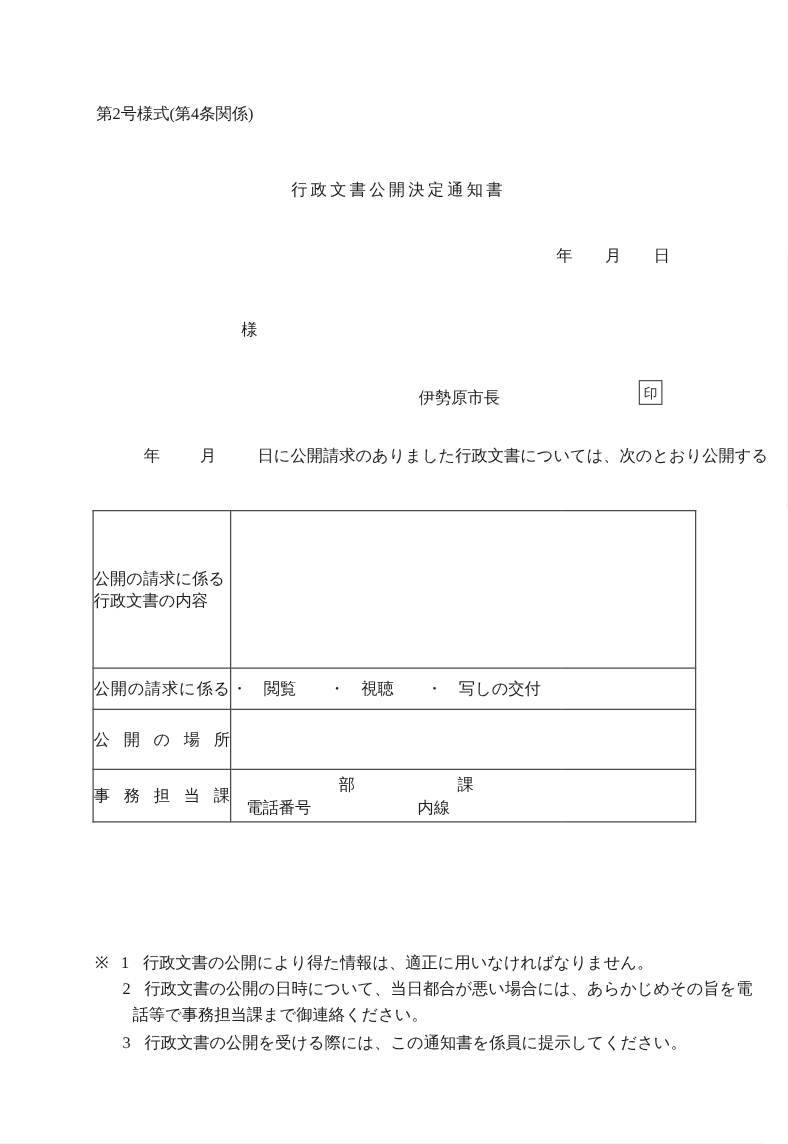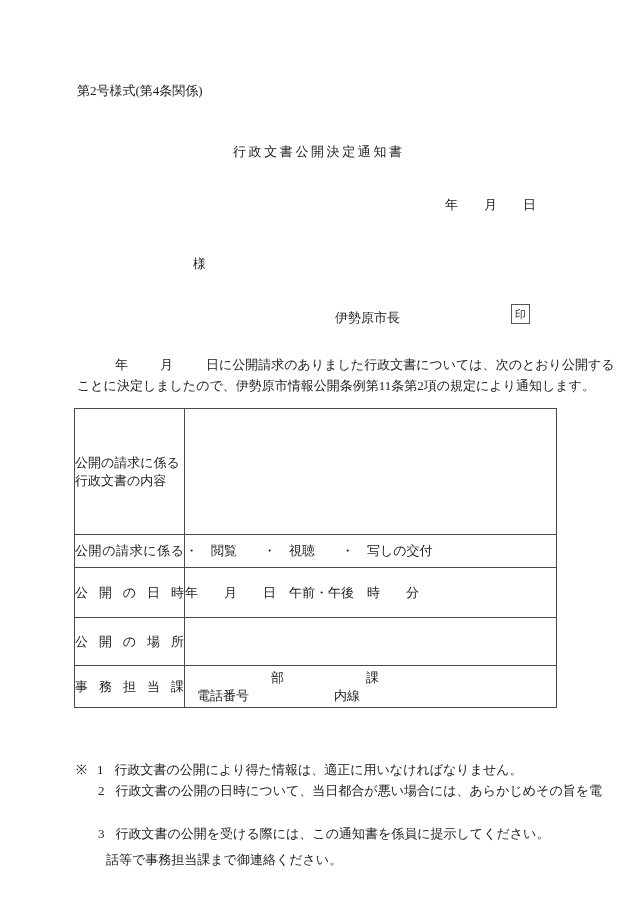--- a/index.html
+++ b/index.html
@@ -64,21 +64,21 @@
   td.val-datetime { padding-left: 60px; }
   .dept-line { line-height: 18px; }
   .dept-part { margin-left: 86px; }
   .section-part { margin-left: 82px; }
   .phone-line { line-height: 18px; }
   .phone-part { margin-left: 12px; }
   .ext-part { margin-left: 85px; }
 
   .note-line1 { left: 76px;  top: 760px; }
   .note-line2 { left: 98px;  top: 782px; }
-  .note-line3 { left: 106px; top: 803px; margin-top: 48px; }
+  .note-line3 { left: 106px; top: 803px; }
   .note-line4 { left: 98px;  top: 825px; }
   .note-mark { margin-right: 10px; }
   .note-num  { margin-right: 11px; }
 </style>
 </head>
 <body>
 
 <div class="page">
 
   <div class="abs form-number">第2号様式(第4条関係)</div>
@@ -91,44 +91,39 @@
 
   <div class="abs issuer">伊勢原市長</div>
 
   <div class="abs seal-box">
     <span>印</span>
   </div>
 
   <div class="abs body-line1">
     <span>年</span><span class="gap-month">月</span><span class="gap-rest">日に公開請求のありました行政文書については、次のとおり公開する</span>
   </div>
-  <div class="abs body-line2">ことに決定しましたので、伊勢原市情報公開条例第11条第2項の規定により通知します。</div>
 
   <table class="form-table">
     <colgroup>
       <col style="width:110px">
       <col style="width:183px">
       <col style="width:81px">
       <col style="width:108px">
     </colgroup>
     <tbody>
         <tr class="r1">
       <td class="lbl">
         <div>公開の請求に係る</div>
         <div>行政文書の内容</div>
       </td>
       <td colspan="3"></td>
     </tr>
     <tr class="r2">
       <td class="lbl-just">公開の請求に係る</td>
       <td colspan="3" class="val-method">・　閲覧　　・　視聴　　・　写しの交付</td>
-    </tr>
-    <tr class="r3">
-      <td class="lbl-just">公開の日時</td>
-      <td colspan="3" class="val-datetime">年　　月　　日　午前・午後　時　　分</td>
     </tr>
     <tr class="r4">
       <td class="lbl-just">公開の場所</td>
       <td colspan="3"></td>
     </tr>
     <tr class="r5">
       <td class="lbl-just">事務担当課</td>
       <td colspan="3">
         <div class="dept-line">
           <span class="dept-part">部</span><span class="section-part">課</span>

